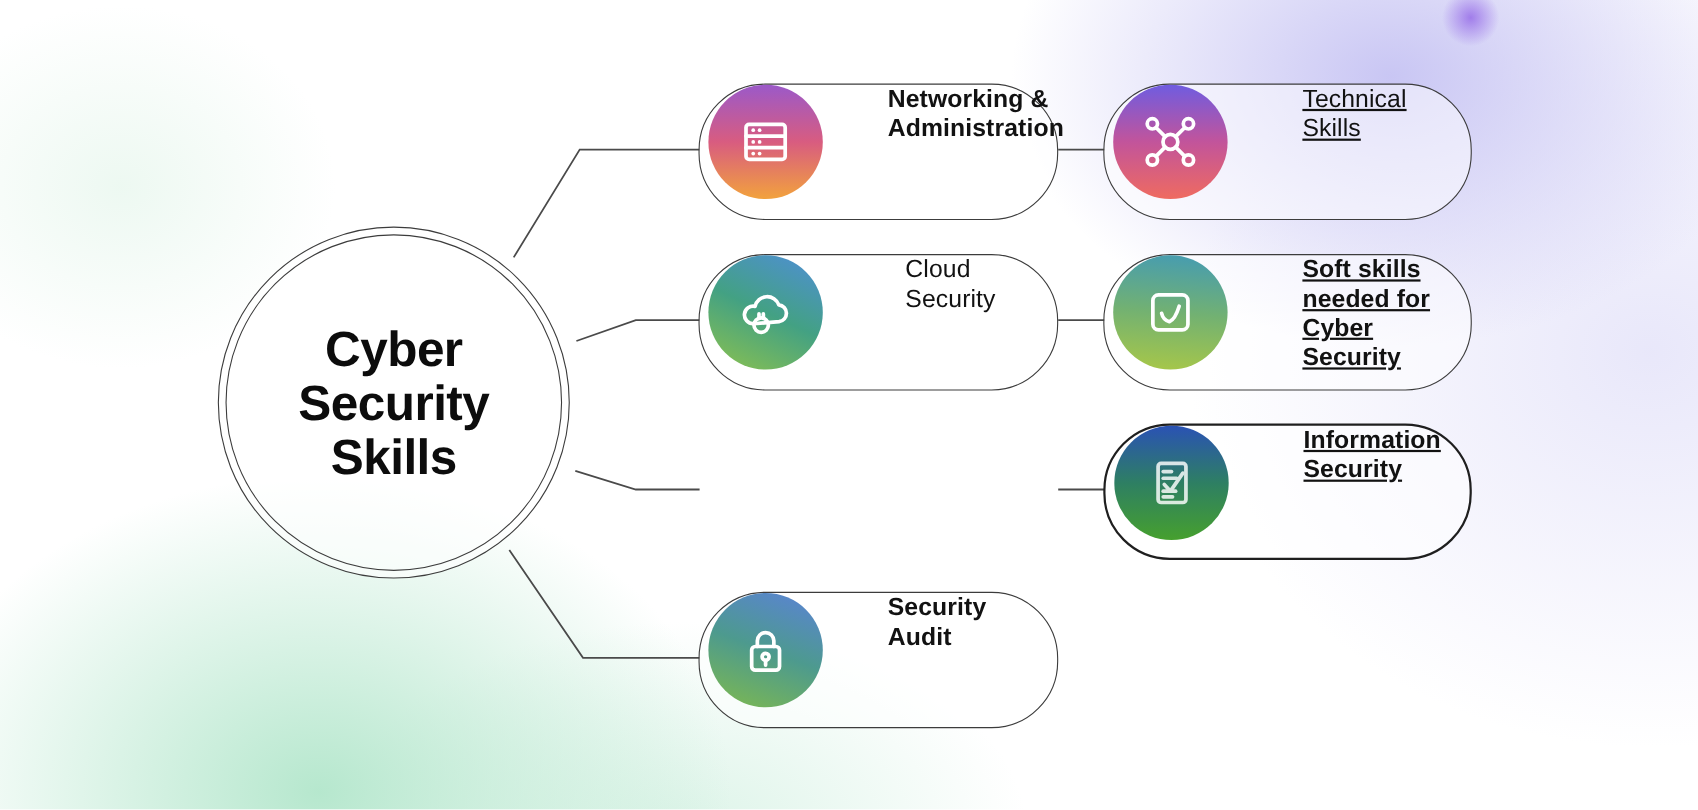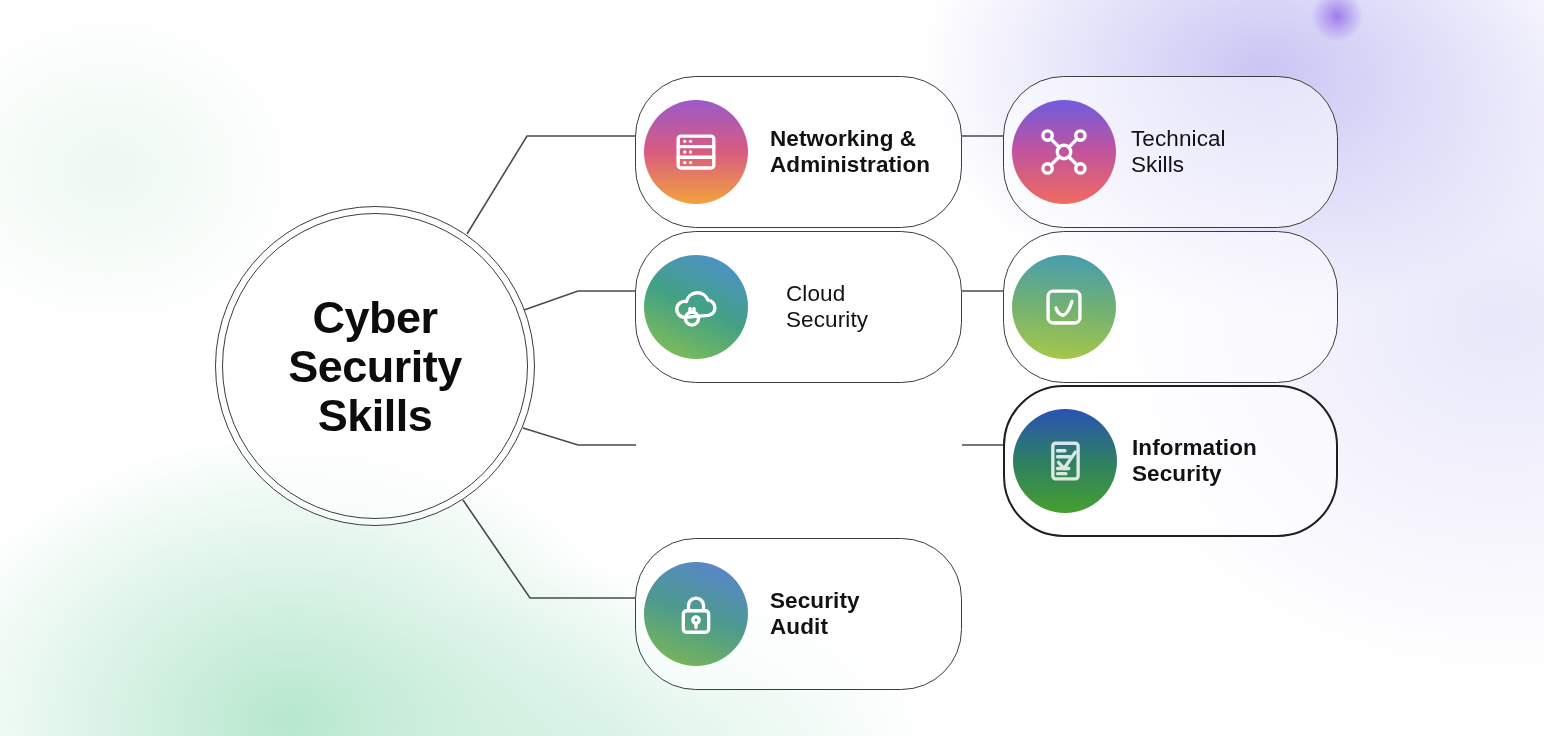--- a/index.html
+++ b/index.html
@@ -28,47 +28,48 @@
   svg.connectors {
     position:absolute; left:0; top:0; width:100%; height:100%;
     pointer-events:none;
   }
   svg.connectors polyline {
     fill:none; stroke: var(--line-color); stroke-width:1.6px;
   }
 
   
   .hub {
-    position:absolute; left:215px; top:206px;
+    position:absolute; left:198px; top:206px;
     width:320px; height:320px;
     border-radius:50%;
     border:1.8px solid var(--pill-border);
     background: rgba(255,255,255,0.6);
   }
   .hub-inner {
     position:absolute; inset:6px;
     border-radius:50%;
     border:1.5px solid var(--pill-border);
     display:flex; align-items:center; justify-content:center;
   }
   .hub-title {
     font-size:45px; line-height:49px; font-weight:700;
     letter-spacing:-0.5px; color:#0c0c0c;
     text-align:center; white-space:pre-line;
   }
 
   
   .pill {
     position:absolute;
-    height:152px;
+    height:124px;
     border-radius:60.5px;
     border:1.6px solid var(--pill-border);
     background: rgba(255,255,255,0.5);
-    display:flex; align-items:center;
+    display:flex; align-items:flex-start;
     padding-left:8px;
+    gap:37px;
   }
   .pill.left  { left:635px;  width:327px; }
   .pill.right { left:1003px; width:335px; }
   .pill.row1 { top:76px; }
   .pill.row2 { top:231px; }
   .pill.row3 { top:385px; }
   .pill.row4 { top:538px; }
   .pill.thickline { border-width:2.2px; border-color:#1f1f1f; }
 
   .icon-circle {
@@ -82,21 +83,21 @@
   .glyph-dot { fill:#ffffff; stroke:none; }
   .soft { opacity:0.82; }
 
   .pill-label {
     margin-left:22px;
     font-size:22.5px; line-height:26.5px; font-weight:700;
     color: var(--text-color);
     white-space:pre-line;
     letter-spacing:0.1px;
   }
-  .pill.right .pill-label { margin-left:15px; }
+  .pill.right .pill-label { margin-left:31px;text-decoration:underline; }
   .pill-label.w400 { font-weight:400; margin-left:38px; }
   .pill-label.w500 { font-weight:500; }
 </style>
 </head>
 <body>
 
 <div class="stage">
 
   <svg class="connectors" viewBox="0 0 1544 736">
     <polyline points="467,234 527,136 636,136"></polyline>
@@ -175,20 +176,23 @@
 
   <div class="pill right row2">
     <div class="icon-circle" style="background: linear-gradient(185deg, rgb(68, 155, 180), rgb(114, 177, 114), rgb(169, 200, 71));">
       <svg width="60" height="60" viewBox="0 0 64 64">
         <g class="glyph">
           <rect x="15" y="15" width="34" height="34" rx="5.5"></rect>
           <path d="M23.5 33 q1.5 6.5 7.5 8 q5.5 -2 9.5 -15"></path>
         </g>
       </svg>
     </div>
+    <div class="pill-label">Soft skills
+needed for
+Cyber Security</div>
   </div>
 
 
   <div class="pill right row3 thickline">
     <div class="icon-circle" style="background: linear-gradient(rgb(42, 82, 180), rgb(46, 127, 99), rgb(70, 160, 46));">
       <svg width="60" height="60" viewBox="0 0 64 64">
         <g class="glyph soft">
           <rect x="19" y="13" width="27" height="38" rx="3"></rect>
           <line x1="24" y1="21" x2="32" y2="21"></line>
           <line x1="24" y1="27.5" x2="37" y2="27.5"></line>

